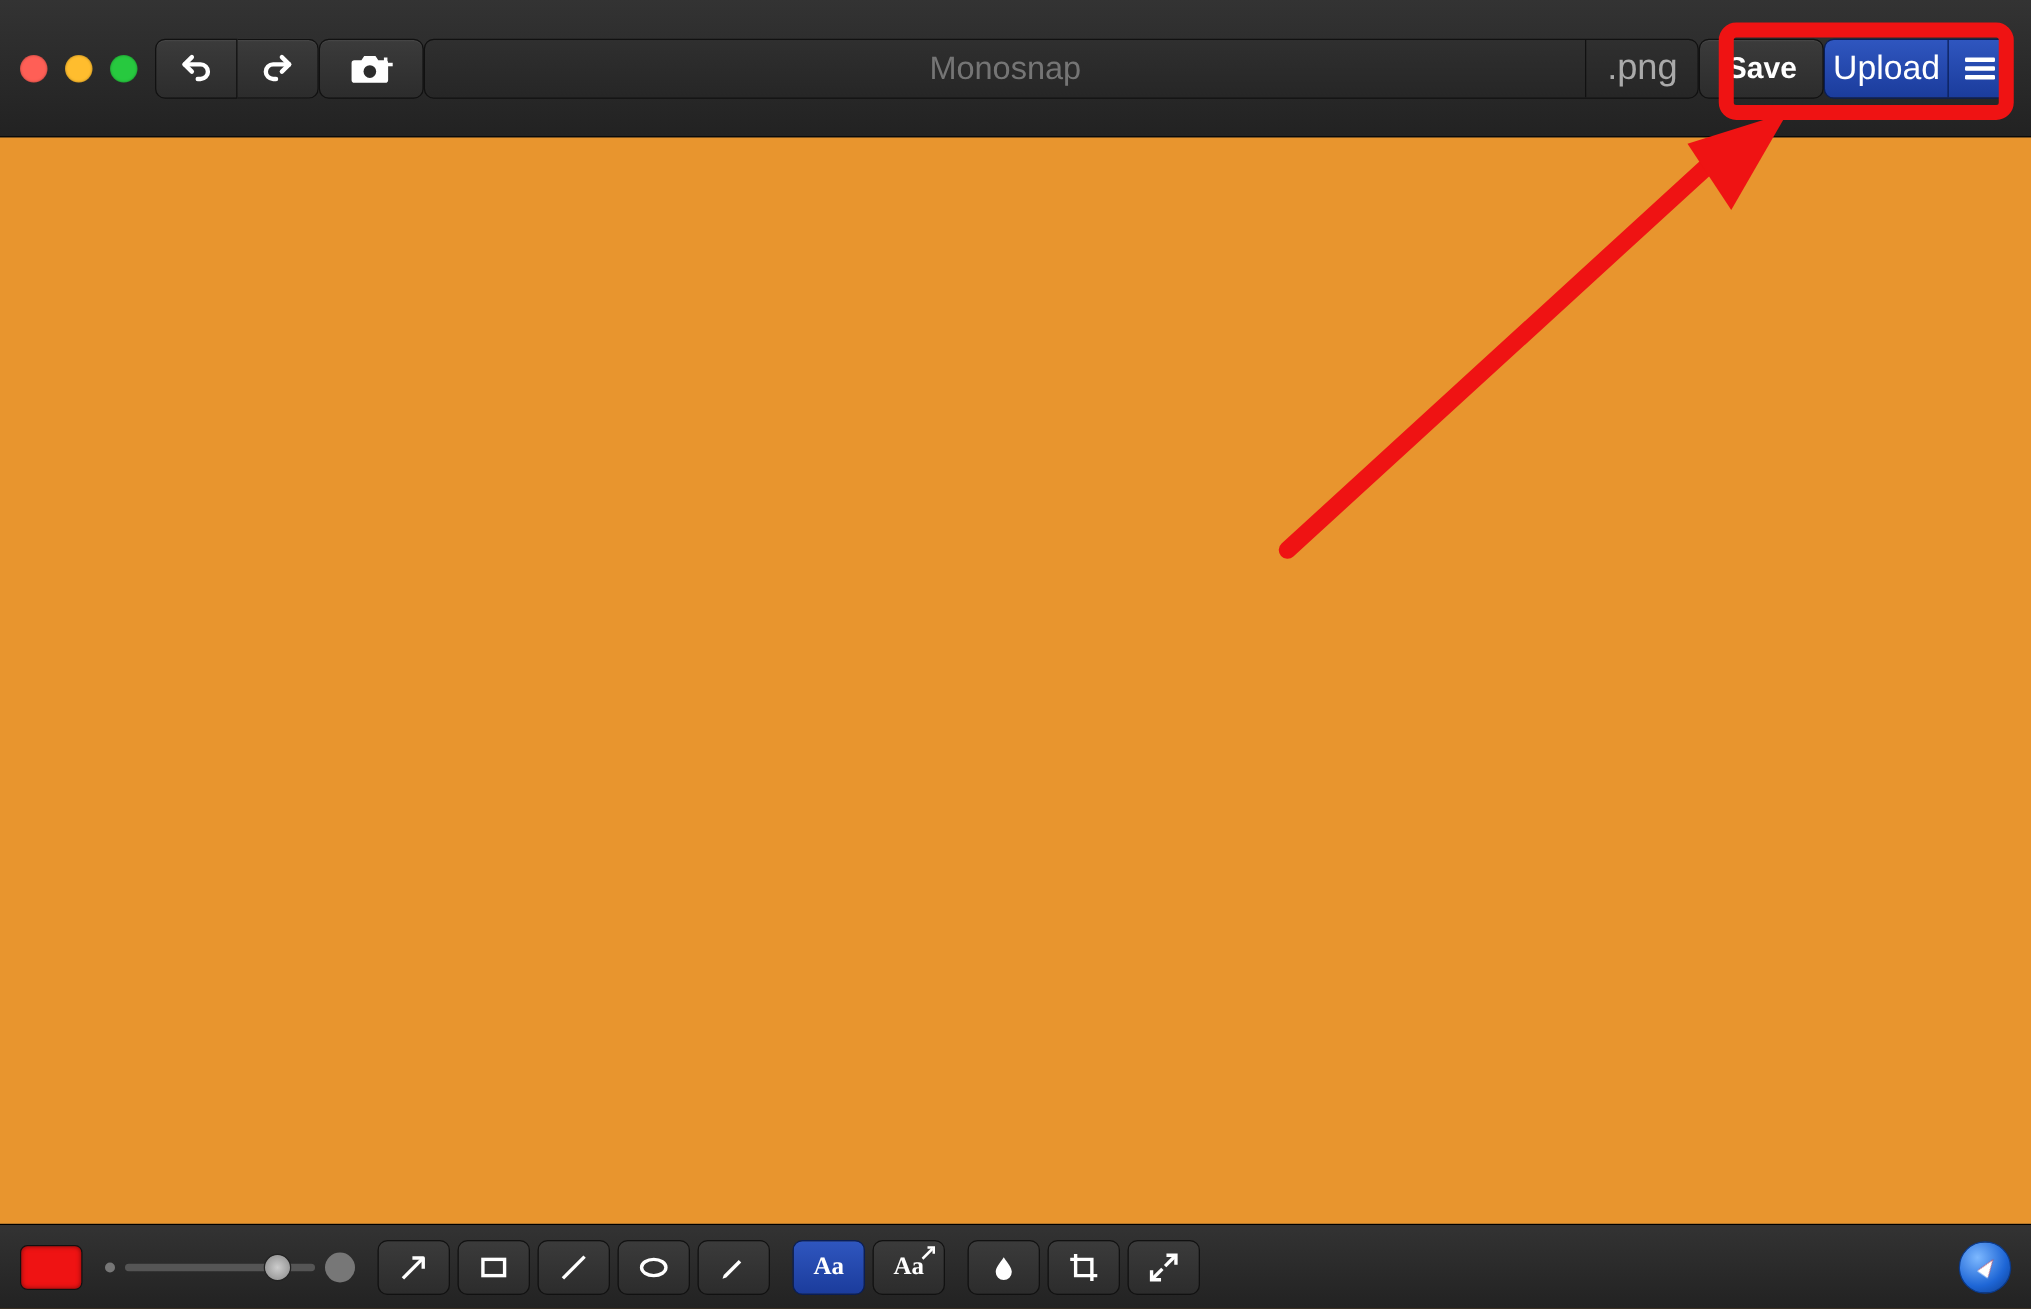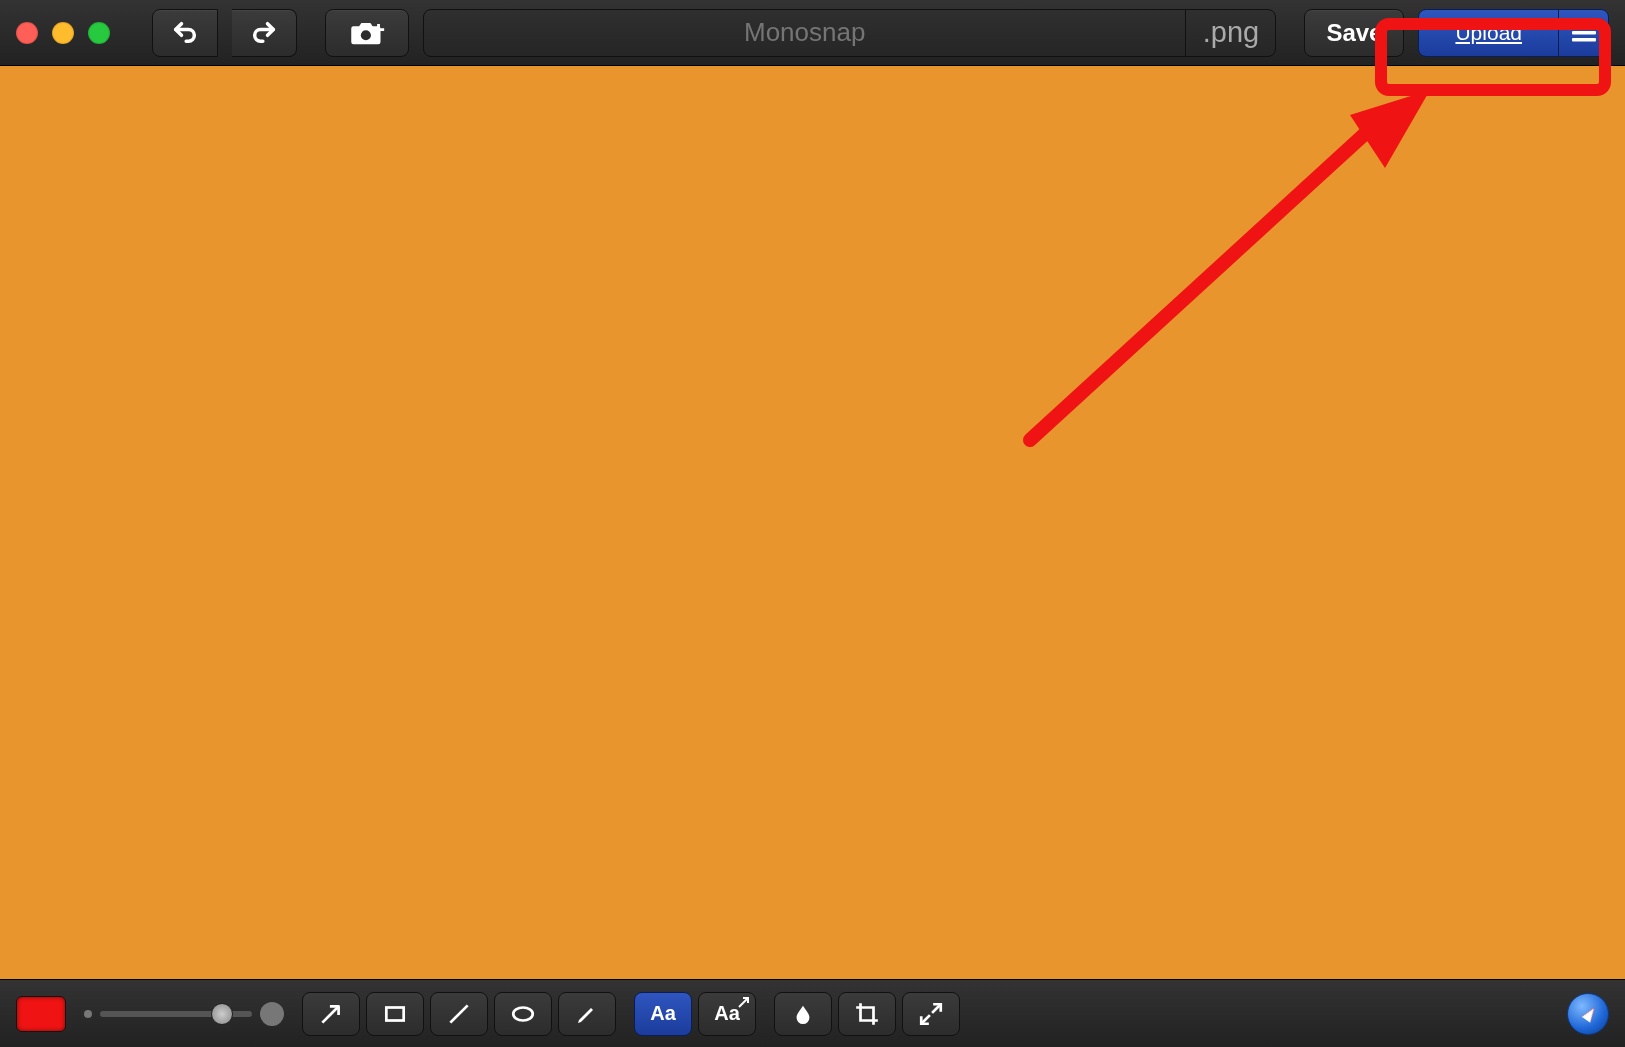--- a/index.html
+++ b/index.html
@@ -7,26 +7,26 @@
   body {
     font-family: -apple-system, BlinkMacSystemFont, "Helvetica Neue", Arial, sans-serif;
     background: #2a2a2a;
     display: flex;
     flex-direction: column;
     position: relative;
   }
 
   
   .top-toolbar {
-    height: 66px;
+    height: 110px;
     background: linear-gradient(#333, #222);
     display: flex;
     align-items: center;
     padding: 0 16px;
-    gap: 14px;
+    gap: 0;
     border-bottom: 1px solid #000;
   }
   .traffic-lights { display: flex; gap: 14px; align-items: center; margin-right: 14px; }
   .traffic-light {
     width: 22px; height: 22px; border-radius: 50%;
     box-shadow: inset 0 0 2px rgba(0,0,0,.4);
   }
   .tl-close    { background: #ff5f56; }
   .tl-min      { background: #ffbd2e; }
   .tl-zoom     { background: #27c93f; }
@@ -39,21 +39,20 @@
     background: linear-gradient(#3b3b3b, #2c2c2c);
     border: 1px solid #111;
     box-shadow: inset 0 1px 0 rgba(255,255,255,.05);
     display: flex;
     align-items: center;
     justify-content: center;
     color: #fff;
     font-size: 24px;
     font-weight: 600;
     cursor: pointer;
-    margin-left: 14px;
   }
   .btn-group { display: flex; }
   .btn-group .btn:first-child { border-top-right-radius: 0; border-bottom-right-radius: 0; }
   .btn-group .btn:last-child  { border-top-left-radius: 0;  border-bottom-left-radius: 0; border-left: none; }
 
   .title-wrap {
     flex: 1;
     display: flex;
     height: 48px;
     border: 1px solid #111;
@@ -83,28 +82,27 @@
   .btn-save { width: 100px; }
   .btn-upload-group {
     background: linear-gradient(#2f56bf, #1b3c9c);
     border-radius: 8px;
     display: flex;
     height: 48px;
     border: 1px solid #0a1e55;
     overflow: hidden;
   }
   .btn-upload-group .upl {
-    padding: 0 36px;
+    padding: 0 6px;
     display: flex;
     align-items: center;
     justify-content: center;
     color: #fff;
-    font-size: 21px;
-    cursor: pointer;
-    text-decoration: underline;
+    font-size: 27px;
+    cursor: pointer;
   }
   .btn-upload-group .menu {
     width: 50px;
     display: flex;
     align-items: center;
     justify-content: center;
     border-left: 1px solid #0a1e55;
     cursor: pointer;
   }
 
@@ -139,20 +137,21 @@
 
   
   .bottom-toolbar {
     height: 68px;
     background: linear-gradient(#333, #222);
     display: flex;
     align-items: center;
     padding: 0 16px;
     gap: 18px;
     border-top: 1px solid #000;
+    font-family: Liberation Serif, serif;
   }
   .swatch {
     width: 50px; height: 36px;
     border-radius: 6px;
     border: 1px solid #111;
     box-shadow: inset 0 0 4px rgba(0,0,0,.5);
   }
   .size-slider {
     display: flex; align-items: center; gap: 8px;
     width: 200px;

